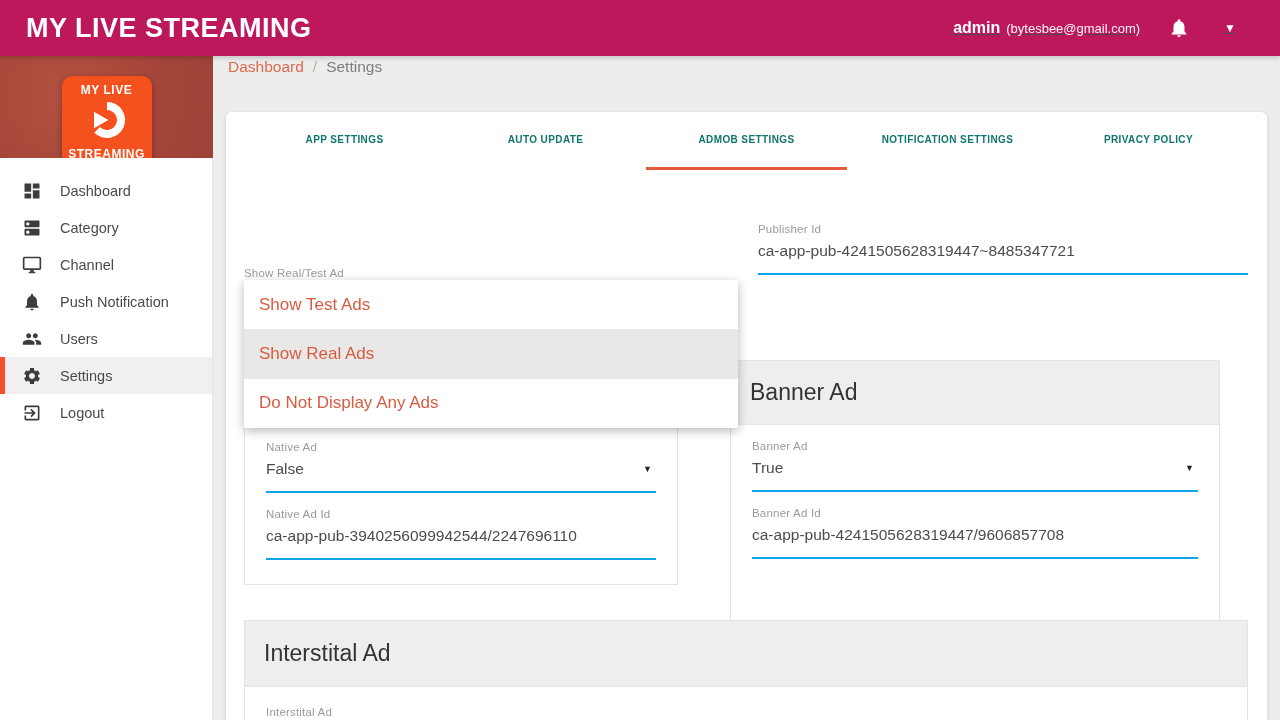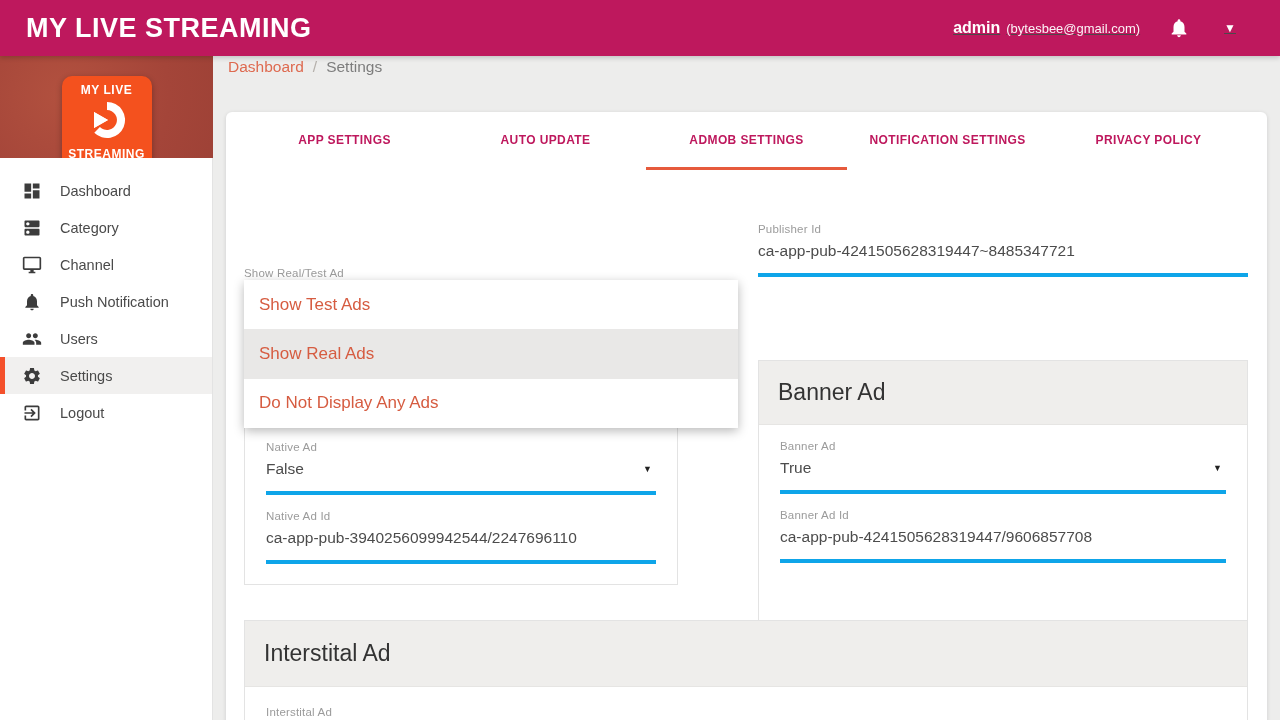--- a/index.html
+++ b/index.html
@@ -63,32 +63,32 @@
   .crumb-current { color:#7d7d7d; }
 
   
   .card {
     position:absolute; left:226px; top:112px; width:1041px; height:660px;
     background:#fff; border-radius:6px; box-shadow:0 1px 4px rgba(0,0,0,.13); z-index:4;
   }
   .tabs { display:flex; height:58px; padding:0 18px; }
   .tab {
     flex:1; display:flex; align-items:center; justify-content:center;
-    color:#be185d; font-size:12px; font-weight:600; letter-spacing:.4px;
+    color:#0f766e; font-size:10px; font-weight:600; letter-spacing:.4px;
     cursor:pointer; border-bottom:3px solid transparent; text-transform:uppercase;
   }
   .tab.active { border-bottom-color:#e65a3c; }
 
   .form-area { position:absolute; left:0; top:58px; right:0; bottom:0; }
 
   .field { padding-top:14px; }
   .f-label { font-size:11.5px; color:#9b9b9b; line-height:14px; letter-spacing:.2px; }
   .value-row {
     display:flex; align-items:center; justify-content:space-between;
-    margin-top:6px; padding-bottom:13px; border-bottom:4px solid #0ea5e9;
+    margin-top:6px; padding-bottom:13px; border-bottom:2px solid #0ea5e9;
     cursor:pointer;
   }
   .f-value { font-size:15.5px; color:#4c4c4c; }
   .sel-caret { font-size:9px; color:#222; padding-right:4px; }
 
   .pub-field { position:absolute; left:532px; top:38px; width:490px; }
 
   .open-label { position:absolute; left:18px; top:96px; }
 
   .dropdown-panel {
@@ -104,21 +104,21 @@
 
   .box { position:absolute; background:#fff; border:1px solid #e3e3e3; }
   .box-header {
     background:#efeeec; border-bottom:1px solid #e6e5e3;
     display:flex; align-items:center; padding-left:19px;
   }
   .box-title { font-size:23px; color:#333; font-weight:500; }
   .box-fields { padding:0 21px; }
 
   .box-native { left:18px; top:255px; width:434px; height:160px; }
-  .box-banner { left:532px; top:190px; width:490px; height:263px; }
+  .box-banner { left:504px; top:190px; width:490px; height:263px; }
   .box-banner .box-header { height:64px; }
   .box-int { left:18px; top:450px; width:1004px; height:290px; }
   .box-int .box-header { height:66px; }
   .box-int .field { padding-top:18px; }
 </style>
 </head>
 <body>
 
 <div class="app-header">
   <div class="header-title">MY LIVE STREAMING</div>

